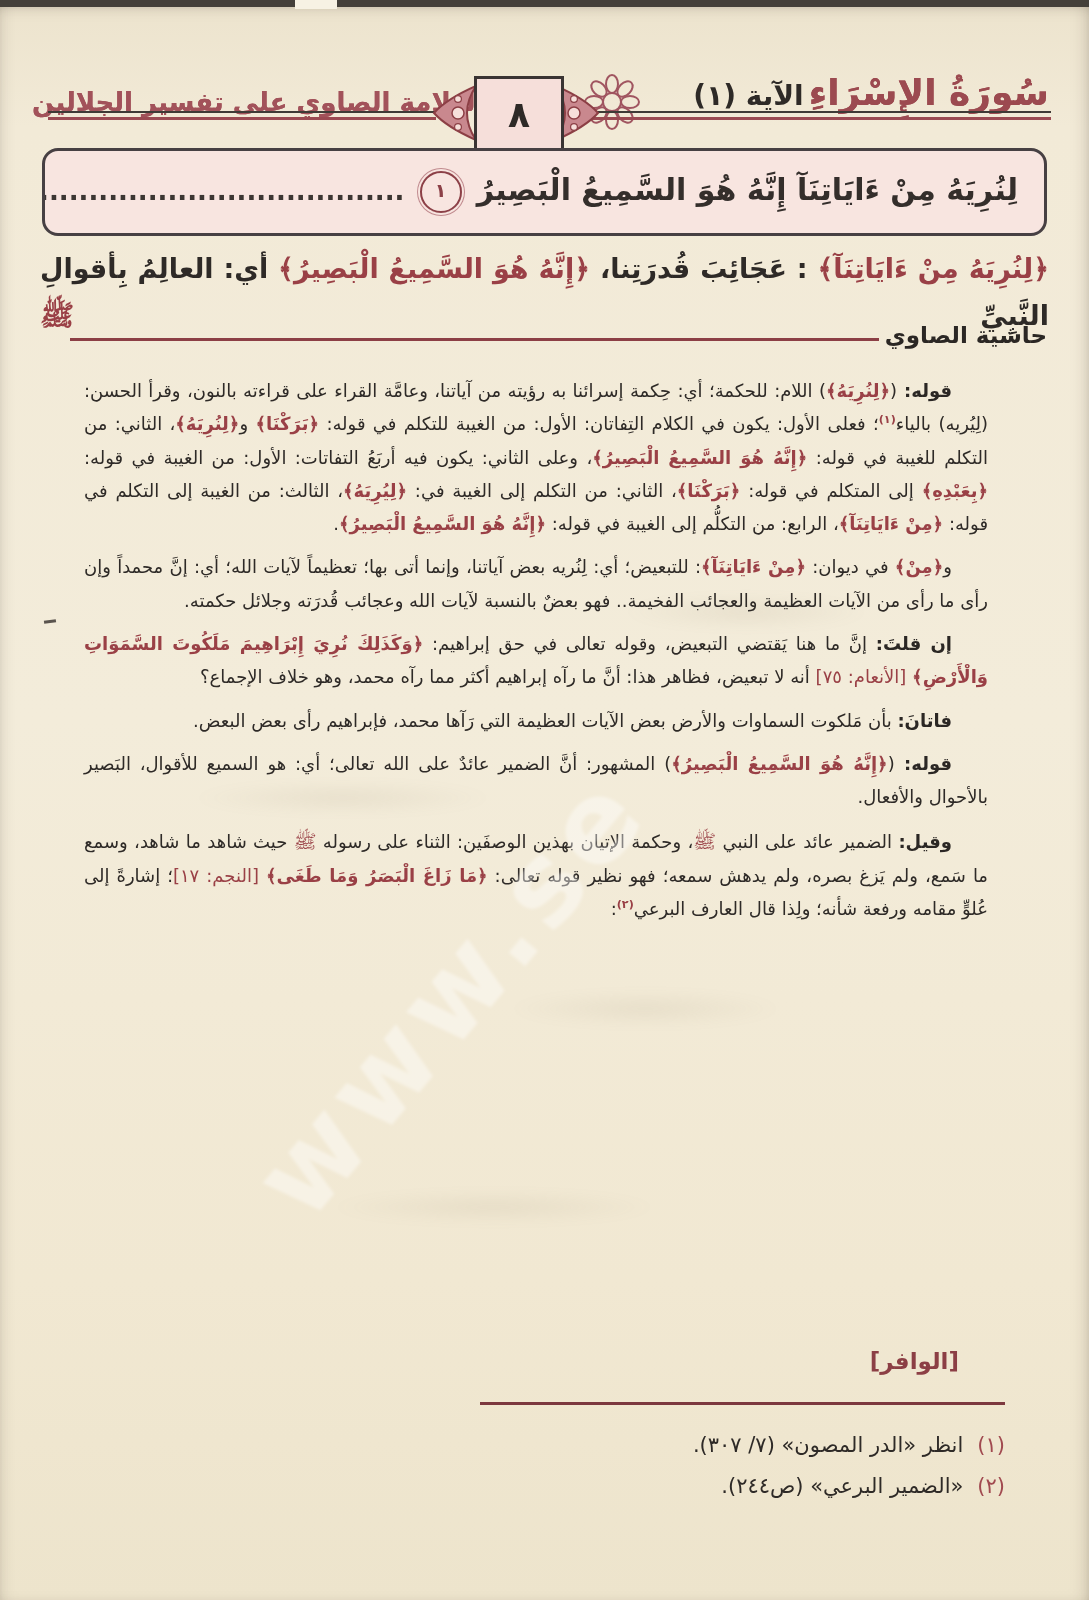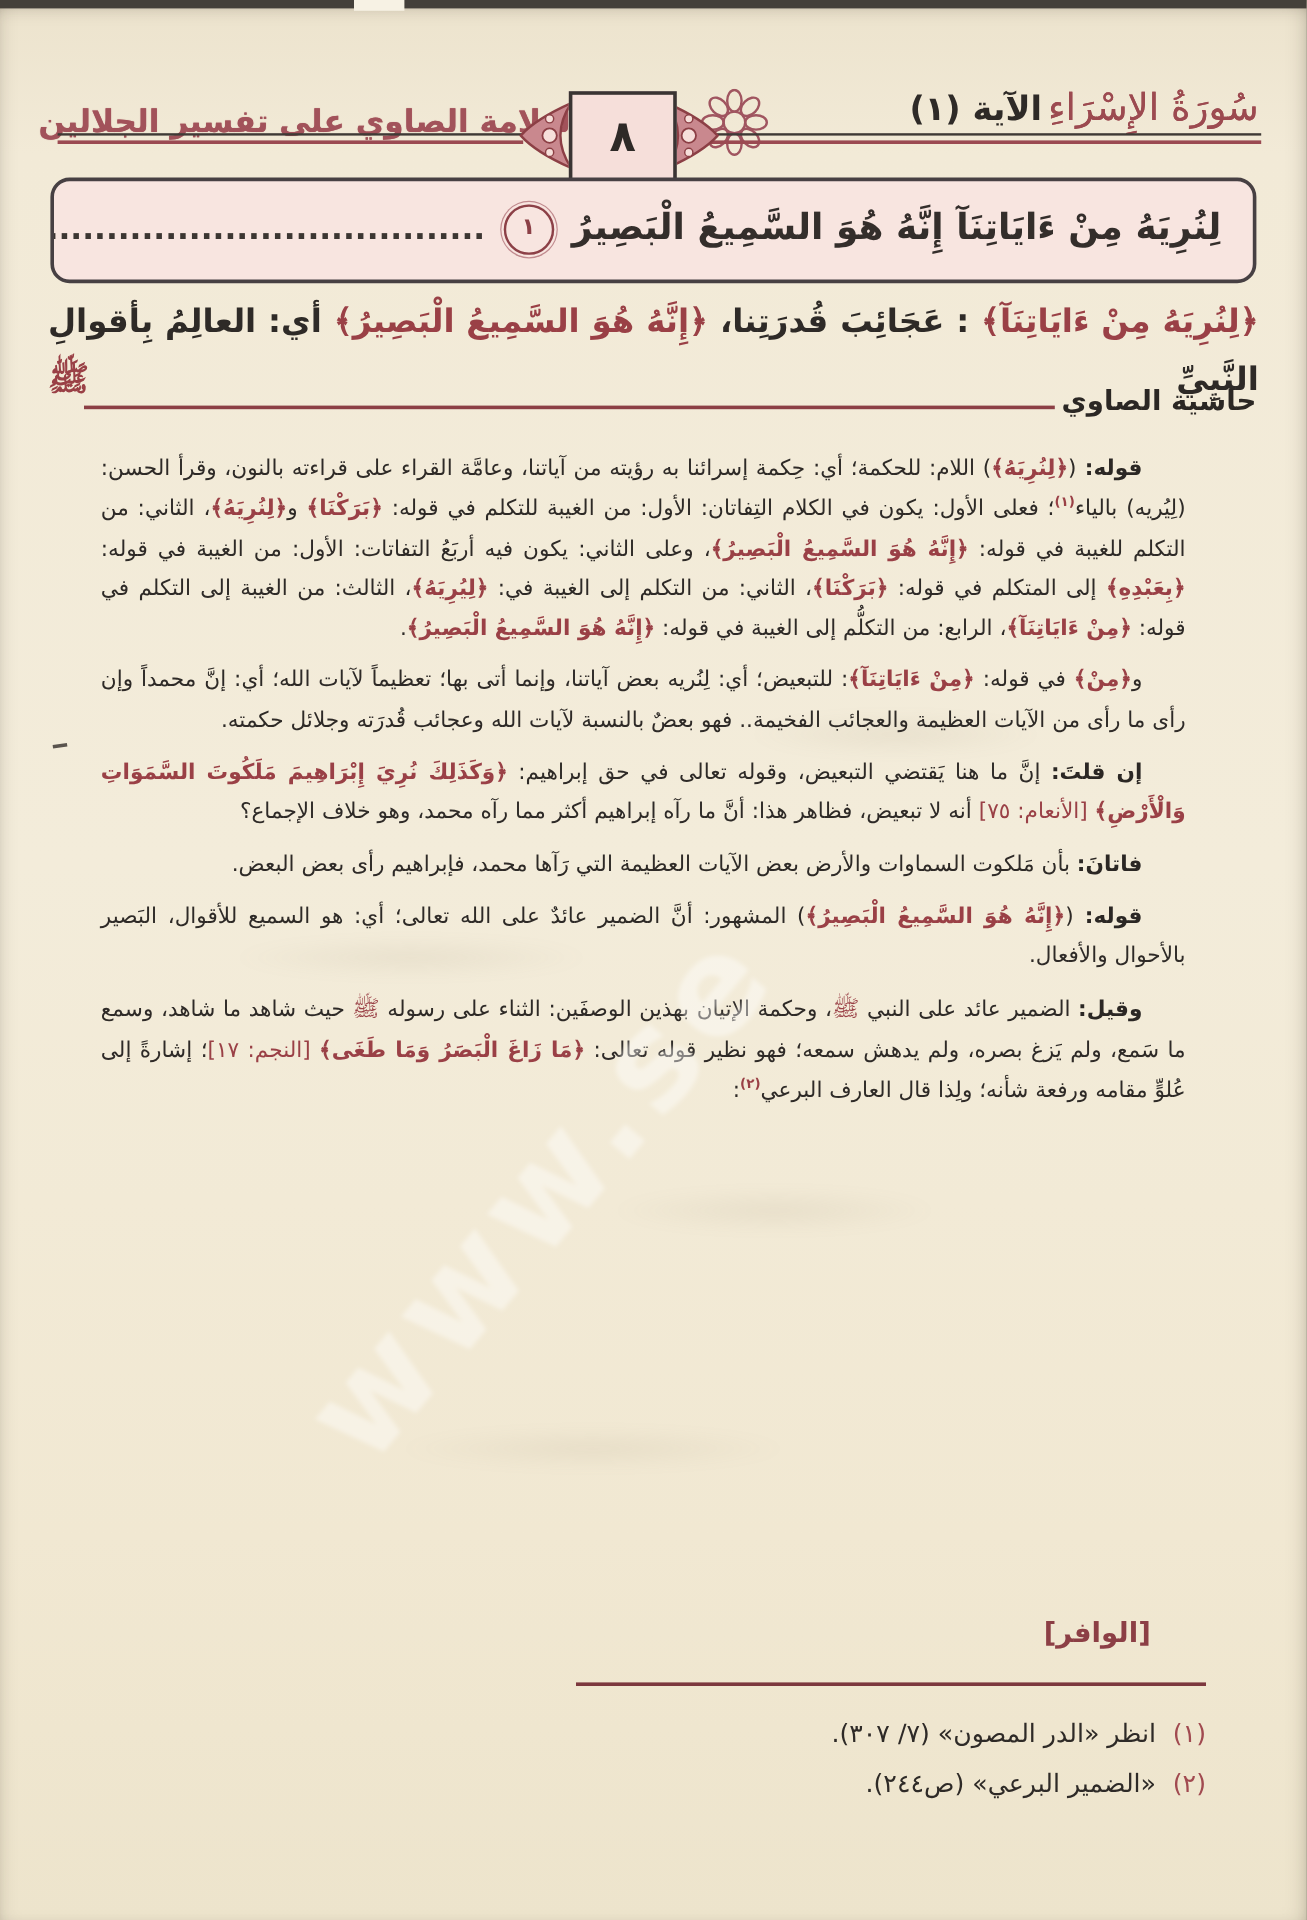--- a/index.html
+++ b/index.html
@@ -9,21 +9,21 @@
     font-family:"DejaVu Sans",sans-serif;direction:rtl;
   }
   .page::before{content:"";position:absolute;inset:0;pointer-events:none;
     box-shadow:inset 0 14px 18px -14px rgba(40,30,20,.55), inset -10px 0 22px -16px rgba(40,30,20,.4), inset 10px 0 22px -18px rgba(40,30,20,.3);}
   .scan-edge{position:absolute;top:0;left:0;right:0;height:7px;background:#44403a;}
   .scan-notch{position:absolute;top:0;left:295px;width:42px;height:9px;background:#f7f2e4;}
 
   
   .hdr{position:absolute;top:60px;left:0;right:0;height:96px;}
   .hdr-title{position:absolute;top:12px;right:40px;white-space:nowrap;}
-  .hdr-title .surah{color:#9c4a50;font-weight:normal;font-size:31px;text-shadow:0 0 .4px #9c4a50;}
+  .hdr-title .surah{color:#9c4a50;font-weight:bold;font-size:36px;text-shadow:0 0 .4px #9c4a50;}
   .hdr-title .ayah{color:#2e2a27;font-weight:bold;font-size:28px;}
   .hdr-callig{position:absolute;top:14px;left:32px;display:flex;align-items:center;gap:10px;flex-direction:row-reverse;}
   .hdr-callig .txt{color:#a2525a;font-weight:bold;font-size:26px;letter-spacing:-1px;text-shadow:0 0 .6px #a2525a;}
   .rule{position:absolute;height:2px;background:#3f3a36;}
   .rule.red{height:3px;background:#9b4a52;}
   .rl-b{top:51px;left:48px;width:388px;} .rl-r{top:57px;left:48px;width:388px;}
   .rr-b{top:51px;left:588px;right:38px;width:auto;} .rr-r{top:57px;left:588px;right:38px;width:auto;}
   .pn-leaf{position:absolute;top:24px;width:44px;height:58px;}
   .pn-leaf.l{left:432px;} .pn-leaf.r{left:556px;transform:scaleX(-1);}
   .pn-box{position:absolute;top:16px;left:474px;width:84px;height:70px;background:#f6dfda;
@@ -145,21 +145,21 @@
 
   <div class="gloss"><span class="q">﴿لِنُرِيَهُ مِنْ ءَايَاتِنَآ﴾</span><span class="t"> : عَجَائِبَ قُدرَتِنا، </span><span class="q">﴿إِنَّهُ هُوَ السَّمِيعُ الْبَصِيرُ﴾</span><span class="t"> أي: العالِمُ بِأقوالِ النَّبِيِّ </span><span class="saw">ﷺ</span></div>
 
   <div class="section">
     <span class="ttl">حاشية الصاوي</span>
     <span class="ln"></span>
   </div>
 
   <div class="body">
     <p><span class="k">قوله: </span><span class="t">(</span><span class="q">﴿لِنُرِيَهُ﴾</span><span class="t">) اللام: للحكمة؛ أي: حِكمة إسرائنا به رؤيته من آياتنا، وعامَّة القراء على قراءته بالنون، وقرأ الحسن: (لِيُريه) بالياء</span><span class="sup">(١)</span><span class="t">؛ فعلى الأول: يكون في الكلام التِفاتان: الأول: من الغيبة للتكلم في قوله: </span><span class="q">﴿بَرَكْنَا﴾</span><span class="t"> و</span><span class="q">﴿لِنُرِيَهُ﴾</span><span class="t">، الثاني: من التكلم للغيبة في قوله: </span><span class="q">﴿إِنَّهُ هُوَ السَّمِيعُ الْبَصِيرُ﴾</span><span class="t">، وعلى الثاني: يكون فيه أربَعُ التفاتات: الأول: من الغيبة في قوله: </span><span class="q">﴿بِعَبْدِهِ﴾</span><span class="t"> إلى المتكلم في قوله: </span><span class="q">﴿بَرَكْنَا﴾</span><span class="t">، الثاني: من التكلم إلى الغيبة في: </span><span class="q">﴿لِيُرِيَهُ﴾</span><span class="t">، الثالث: من الغيبة إلى التكلم في قوله: </span><span class="q">﴿مِنْ ءَايَاتِنَآ﴾</span><span class="t">، الرابع: من التكلُّم إلى الغيبة في قوله: </span><span class="q">﴿إِنَّهُ هُوَ السَّمِيعُ الْبَصِيرُ﴾</span><span class="t">.</span></p>
-    <p><span class="t">و</span><span class="q">﴿مِنْ﴾</span><span class="t"> في قوله: </span><span class="q">﴿مِنْ ءَايَاتِنَآ﴾</span><span class="t">: للتبعيض؛ أي: لِنُريه بعض آياتنا، وإنما أتى بها؛ تعظيماً لآيات الله؛ أي: إنَّ محمداً وإن رأى ما رأى من الآيات العظيمة والعجائب الفخيمة.. فهو بعضٌ بالنسبة لآيات الله وعجائب قُدرَته وجلائل حكمته.</span></p>
+    <p><span class="t">و</span><span class="q">﴿مِنْ﴾</span><span class="t"> في ديوان: </span><span class="q">﴿مِنْ ءَايَاتِنَآ﴾</span><span class="t">: للتبعيض؛ أي: لِنُريه بعض آياتنا، وإنما أتى بها؛ تعظيماً لآيات الله؛ أي: إنَّ محمداً وإن رأى ما رأى من الآيات العظيمة والعجائب الفخيمة.. فهو بعضٌ بالنسبة لآيات الله وعجائب قُدرَته وجلائل حكمته.</span></p>
     <p><span class="k">إن قلتَ:</span><span class="t"> إنَّ ما هنا يَقتضي التبعيض، وقوله تعالى في حق إبراهيم: </span><span class="q">﴿وَكَذَلِكَ نُرِيَ إِبْرَاهِيمَ مَلَكُوتَ السَّمَوَاتِ وَالْأَرْضِ﴾</span><span class="ref"> [الأنعام: ٧٥]</span><span class="t"> أنه لا تبعيض، فظاهر هذا: أنَّ ما رآه إبراهيم أكثر مما رآه محمد، وهو خلاف الإجماع؟</span></p>
     <p><span class="k">فاتانَ:</span><span class="t"> بأن مَلكوت السماوات والأرض بعض الآيات العظيمة التي رَآها محمد، فإبراهيم رأى بعض البعض.</span></p>
     <p><span class="k">قوله: </span><span class="t">(</span><span class="q">﴿إِنَّهُ هُوَ السَّمِيعُ الْبَصِيرُ﴾</span><span class="t">) المشهور: أنَّ الضمير عائدٌ على الله تعالى؛ أي: هو السميع للأقوال، البَصير بالأحوال والأفعال.</span></p>
     <p><span class="k">وقيل:</span><span class="t"> الضمير عائد على النبي </span><span class="saw">ﷺ</span><span class="t">، وحكمة الإتيان بهذين الوصفَين: الثناء على رسوله </span><span class="saw">ﷺ</span><span class="t"> حيث شاهد ما شاهد، وسمع ما سَمع، ولم يَزغ بصره، ولم يدهش سمعه؛ فهو نظير قوله تعالى: </span><span class="q">﴿مَا زَاغَ الْبَصَرُ وَمَا طَغَى﴾</span><span class="ref"> [النجم: ١٧]</span><span class="t">؛ إشارةً إلى عُلوٍّ مقامه ورفعة شأنه؛ ولِذا قال العارف البرعي</span><span class="sup">(٢)</span><span class="t">:</span></p>
   </div>
 
   <div class="meter">[الوافر]</div>
 
   <div class="fnotes">
     <div class="fn-sep"></div>

